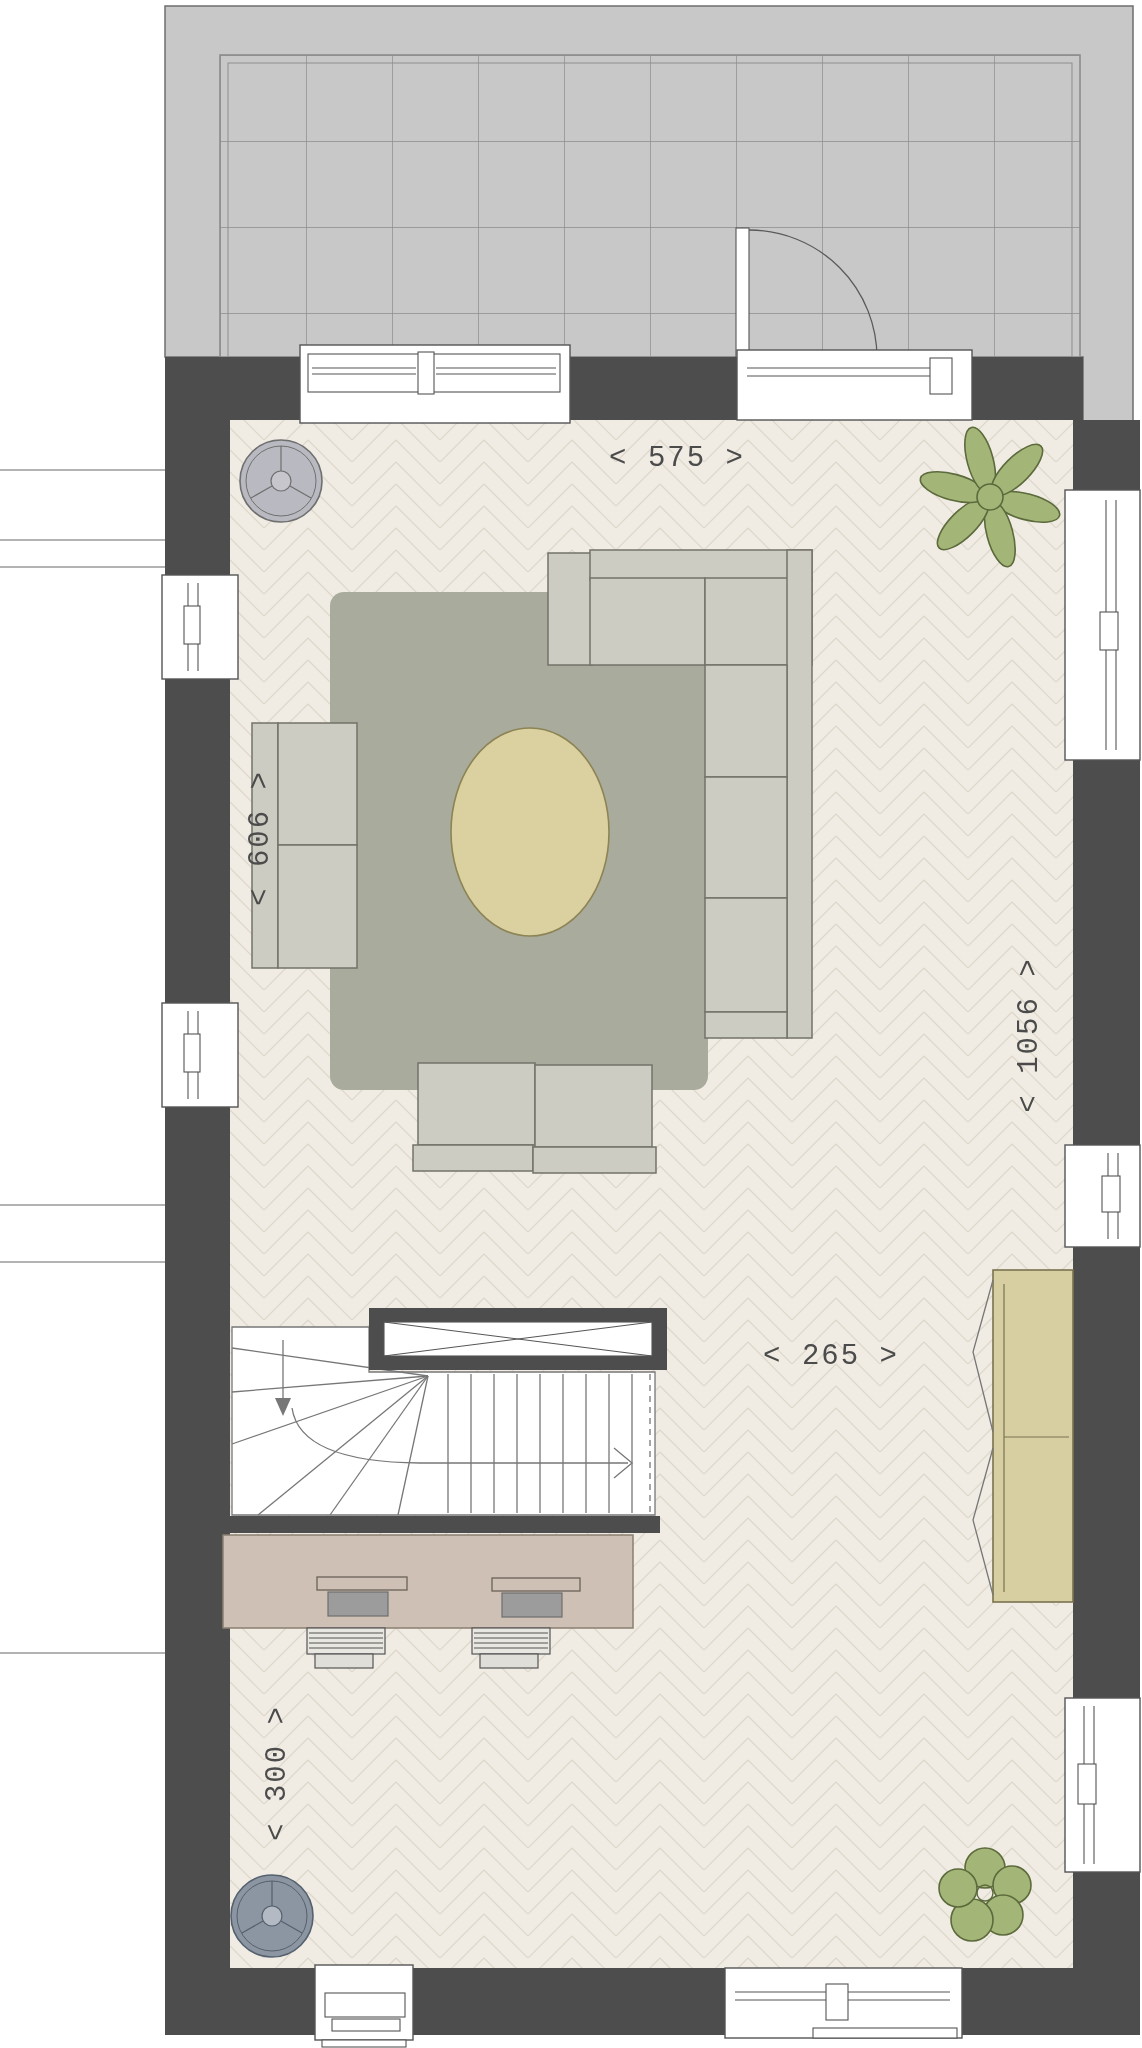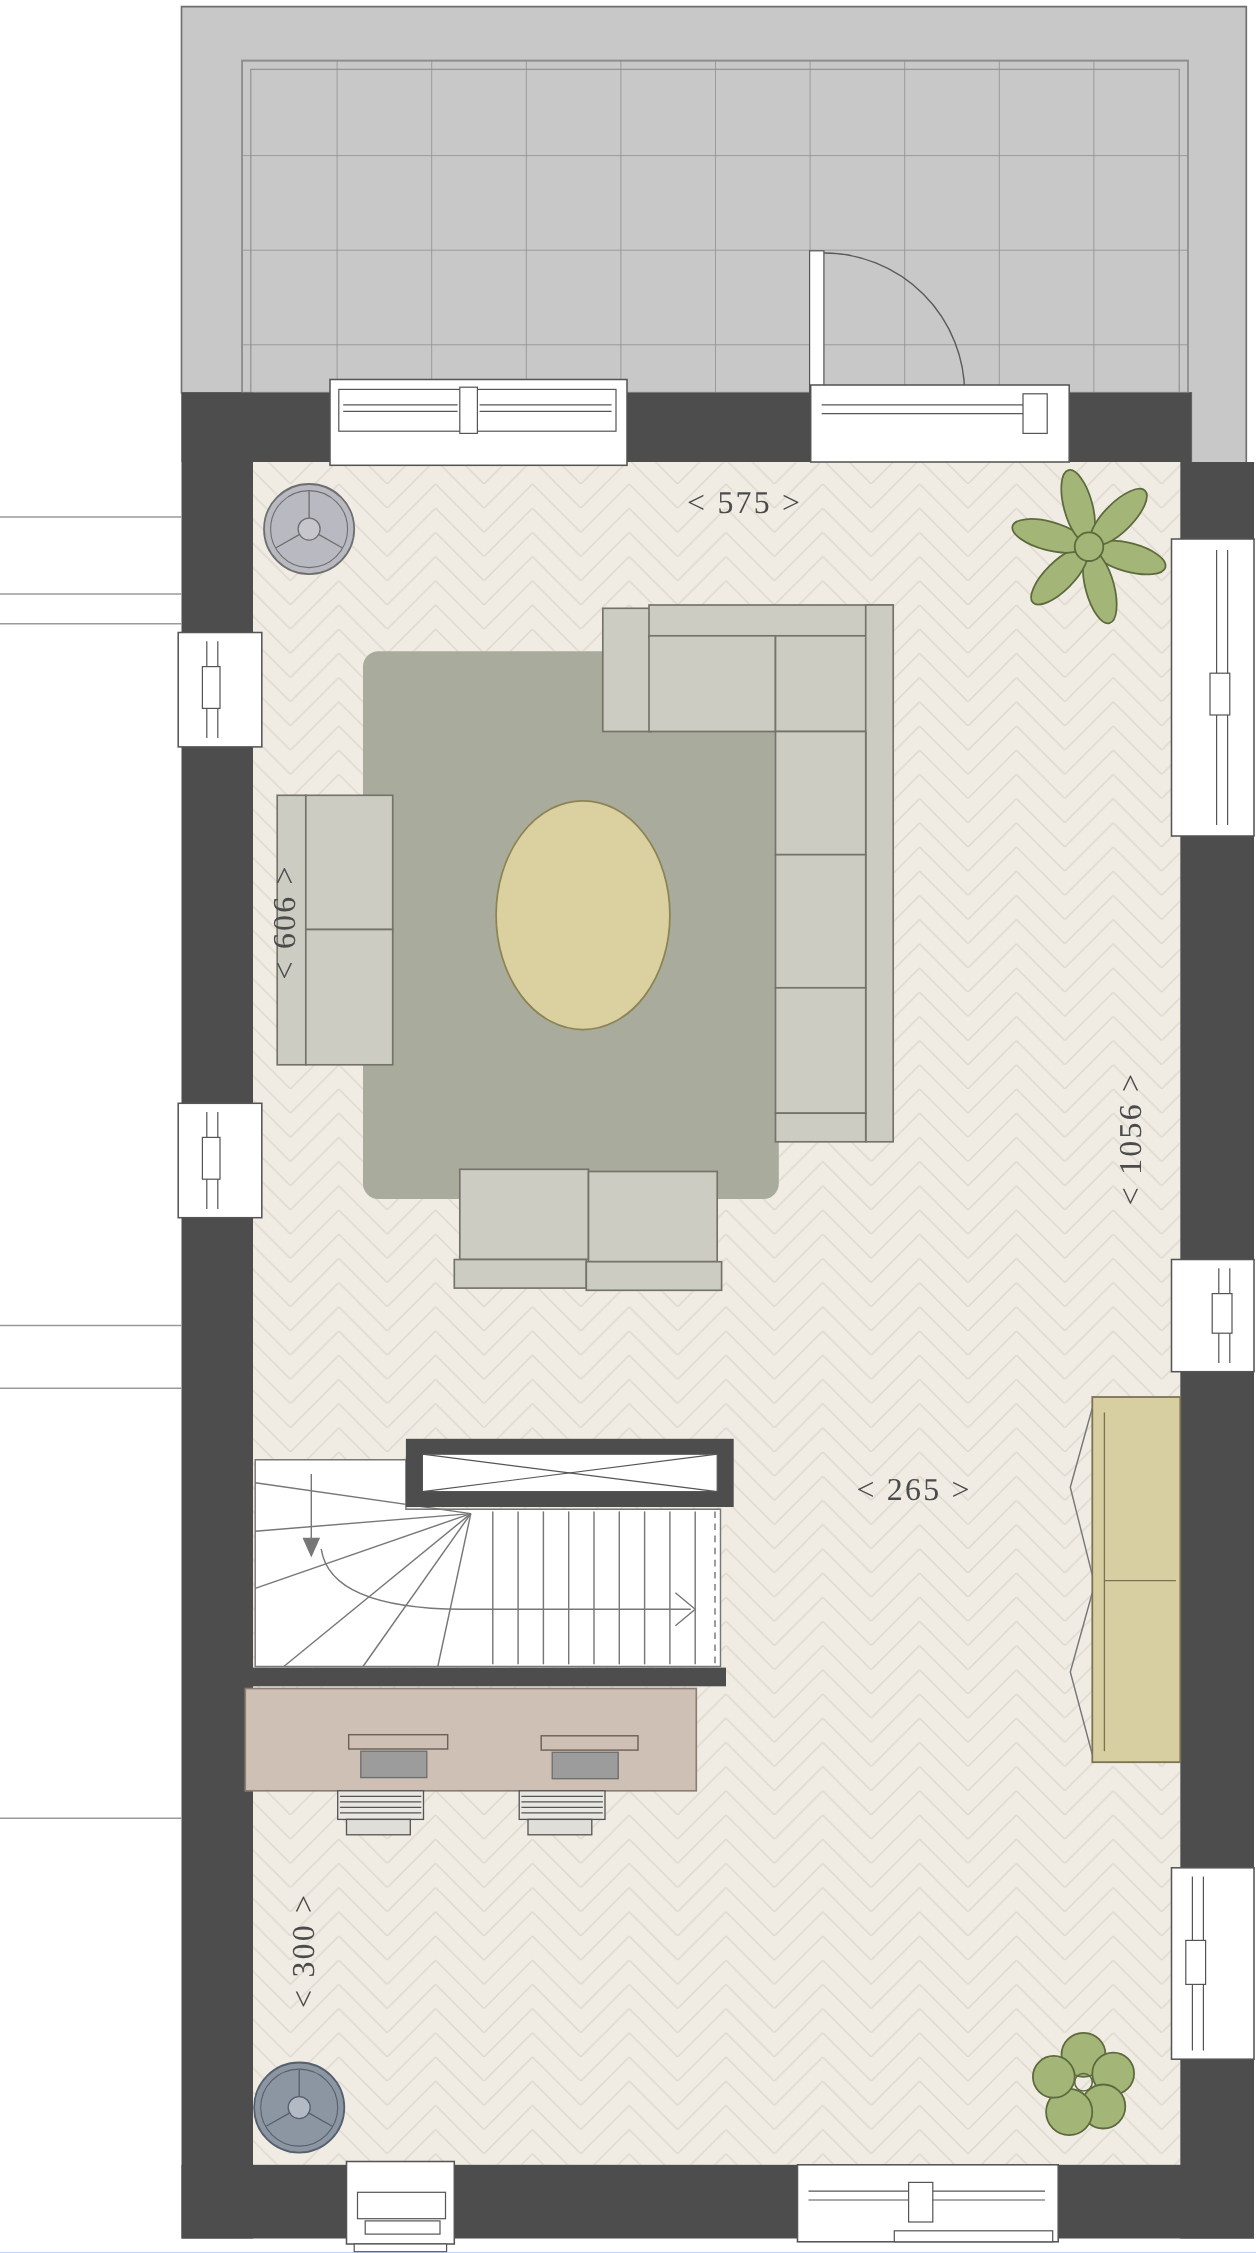--- a/index.html
+++ b/index.html
@@ -1,20 +1,20 @@
 <!DOCTYPE html>
 <html style="--wall: #4d4d4d; --terrace: #c8c8c8; --terrace-line: #8d8d8d; --floor: #f0ece4; --floor-line: #ddd7cb; --rug: #a9ab9c; --table: #dbd0a0; --table-line: #8d8455; --sofa: #cdccc2; --sofa-line: #73736a; --desk: #cfc0b5; --desk-line: #8a7f72; --cabinet: #d7cfa2; --cabinet-line: #7a7250; --plant: #a3b577; --plant-line: #5c6a3c; --fixture-top: #b9b9c1; --fixture-bottom: #8c95a2; --monitor: #9c9c9c; --chair: #e9e7e1; --label: #4b4b4b; --line: #777777; --frame: #555555;"><head>
 <meta charset="utf-8">
 <style>
   html,body{margin:0;padding:0;background:#ffffff;}
   .stage{
     position:relative;
     width:1142px;height:2048px;
-    background:#3b82f6;
-    font-family:Liberation Serif, serif;
+    background:#15803d;
+    font-family:Liberation Mono, monospace;
     overflow:hidden;
   }
   svg{display:block;}
   .wall{fill:var(--wall,#4d4d4d);}
   .window-box{fill:#ffffff;stroke:var(--frame,#555555);stroke-width:1.4;}
   .wline{stroke:var(--frame,#555555);stroke-width:1.1;fill:none;}
   .wbox{fill:#ffffff;stroke:var(--frame,#555555);stroke-width:1.1;}
   .sofa{fill:var(--sofa,#cdccc2);stroke:var(--sofa-line,#73736a);stroke-width:1.5;}
   .stair-line{stroke:var(--line,#777777);stroke-width:1.3;fill:none;}
   .dim{fill:var(--label,#4b4b4b);font-size:29px;letter-spacing:2px;}

